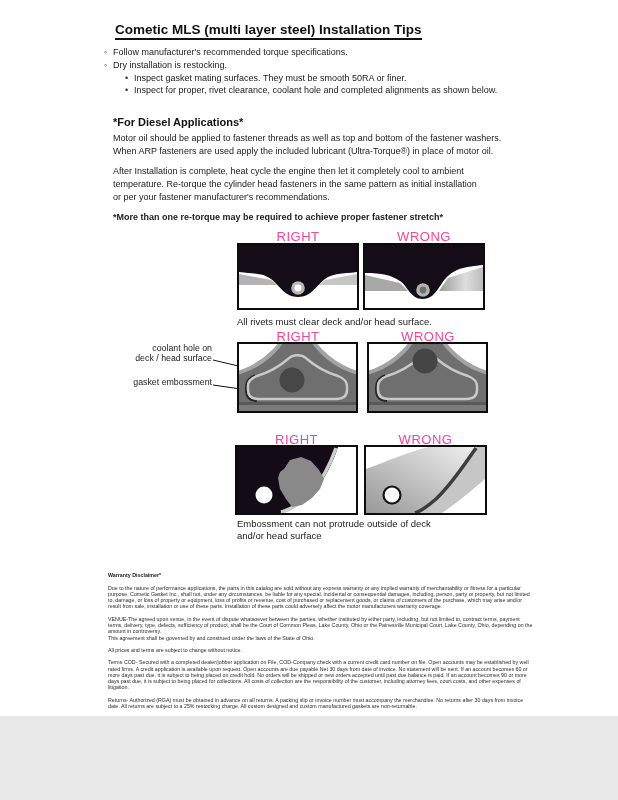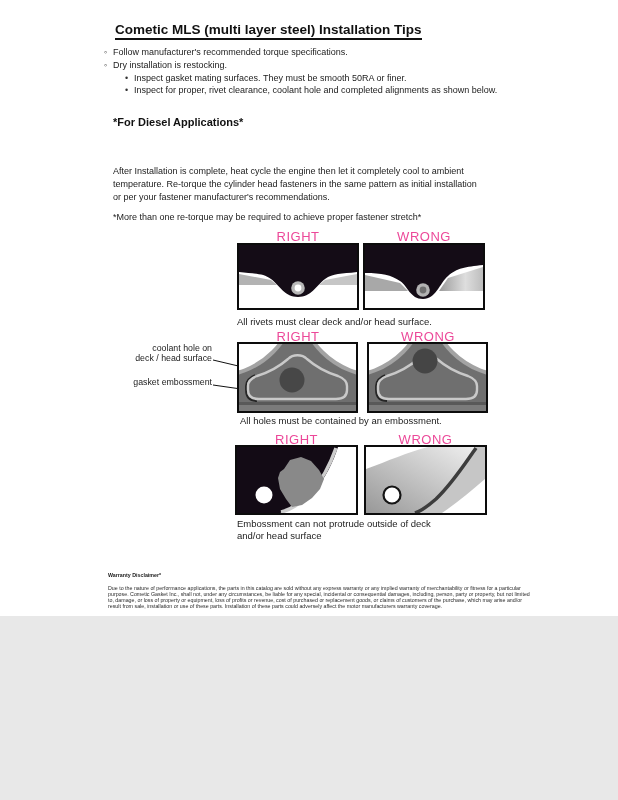--- a/index.html
+++ b/index.html
@@ -1,34 +1,34 @@
 <!DOCTYPE html>
 <html><head>
 <meta charset="utf-8">
 <style>
   html,body{margin:0;padding:0;background:#e8e8e8;}
   .page{
-    position:relative;width:618px;height:616px;background:#ffffff;
+    position:relative;width:618px;height:716px;background:#ffffff;
     font-family:"Liberation Sans",sans-serif;color:#1c1c1c;overflow:hidden;
     margin:0 auto;
   }
   .abs{position:absolute;}
   .title{
     left:115px;top:22px;font-size:13.5px;font-weight:bold;color:#111;
     border-bottom:2px solid #111;padding-bottom:1px;
   }
   .tips{left:104px;top:46px;width:440px;font-size:9px;line-height:12.8px;color:#222;}
   .tip-row{white-space:nowrap;}
   .tip-row .mk{display:inline-block;width:9px;color:#333;}
   .tip-sub{padding-left:21px;}
   .sec-head{left:113px;top:116px;font-size:11px;font-weight:bold;color:#111;}
   .para{left:113px;top:0;width:420px;font-size:9px;line-height:13px;color:#222;white-space:pre-line;}
   .p1{top:132px;}
   .p2{top:165px;}
-  .note{left:113px;top:212px;font-size:9px;color:#222;}
+  .note{left:113px;top:212px;font-size:9px;color:#222;font-weight:bold;}
   .dg-label{font-size:13px;letter-spacing:.5px;color:#ec4899;text-align:center;width:122px;}
   .caption{font-size:9.5px;color:#222;line-height:11.5px;}
   .ann{font-size:8.8px;color:#222;width:97px;text-align:right;line-height:9.5px;}
   .disclaimer-wrap{left:108px;top:572px;width:430px;height:185px;overflow:visible;}
   .disclaimer{
     width:850px;transform:scale(0.5);transform-origin:0 0;
     font-size:10.6px;line-height:12.6px;color:#2a2a2a;
   }
   .disclaimer h4{margin:0 0 12px 0;font-size:10.6px;font-weight:bold;color:#1a1a1a;}
   .disclaimer p{margin:0 0 12px 0;white-space:pre-line;}
@@ -43,20 +43,22 @@
   <div class="abs title">Cometic MLS (multi layer steel) Installation Tips</div>
 
   <div class="abs tips">
     <div class="tip-row"><span class="mk">◦</span><span>Follow manufacturer's recommended torque specifications.</span></div>
     <div class="tip-row"><span class="mk">◦</span><span>Dry installation is restocking.</span></div>
     <div class="tip-row tip-sub"><span class="mk">•</span><span>Inspect gasket mating surfaces.  They must be smooth 50RA or finer.</span></div>
     <div class="tip-row tip-sub"><span class="mk">•</span><span>Inspect for proper, rivet clearance, coolant hole and completed alignments as shown below.</span></div>
   </div>
 
   <div class="abs sec-head">*For Diesel Applications*</div>
+  <div class="abs para p1">Motor oil should be applied to fastener threads as well as top and bottom of the fastener washers.
+When ARP fasteners are used apply the included lubricant (Ultra-Torque®) in place of motor oil.</div>
   <div class="abs para p2">After Installation is complete, heat cycle the engine then let it completely cool to ambient
 temperature. Re-torque the cylinder head fasteners in the same pattern as initial installation
 or per your fastener manufacturer's recommendations.</div>
   <div class="abs note">*More than one re-torque may be required to achieve proper fastener stretch*</div>
 
   <div class="abs dg-label" style="left:237px;top:229px;">RIGHT</div>
   <div class="abs dg-label" style="left:363px;top:229px;">WRONG</div>
 
   <svg class="abs" style="left:237px;top:243px;" width="122" height="67" viewBox="0 0 122 67">
     <defs>
@@ -146,21 +148,20 @@
       <rect x="2" y="63" width="117" height="6" fill="#7b7b7b"></rect>
       <circle cx="-22" cy="-48" r="82" fill="#ffffff" stroke="#a3a3a3" stroke-width="4"></circle>
       <circle cx="143" cy="-48" r="82" fill="#ffffff" stroke="#a3a3a3" stroke-width="4"></circle>
       <path d="M20,59 C12,59 9,54 9,48 L9,44 C9,38 13,35 18,33" fill="none" stroke="#262626" stroke-width="1.8"></path>
       <path d="M22,57 C14,57 11,53 11,48 L11,44 C11,39 15,36 20,34 C33,30 43,24 51,17 C56,12 65,12 70,17 C78,24 88,30 101,34 C106,36 110,39 110,44 L110,48 C110,53 107,57 99,57 Z" fill="none" stroke="#c9c9c9" stroke-width="2.4"></path>
       <circle cx="58" cy="19" r="12.5" fill="#454545"></circle>
     </g>
     <rect x="1" y="1" width="119" height="69" fill="none" stroke="#0c0c0c" stroke-width="2"></rect>
   </svg>
 
-  <div class="abs caption" style="left:240px;top:415px;">All holes must be contained by an embossment.</div>
 
   <div class="abs dg-label" style="left:235px;top:432px;width:123px;">RIGHT</div>
   <div class="abs dg-label" style="left:364px;top:432px;width:123px;">WRONG</div>
 
   <svg class="abs" style="left:235px;top:445px;" width="123" height="70" viewBox="0 0 123 70">
     <defs>
         <clipPath id="c3r">
           <rect x="2" y="2" width="119" height="66"></rect>
         </clipPath>
       </defs>

